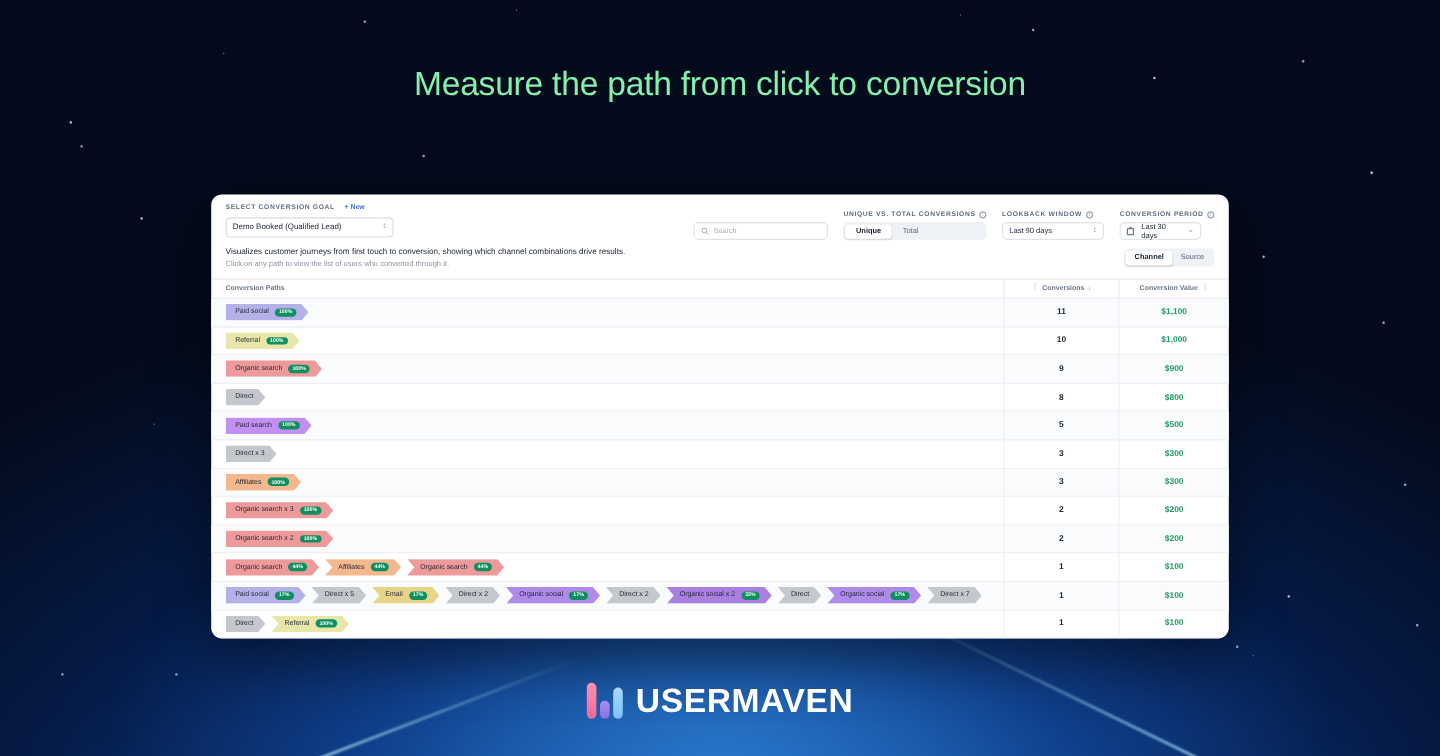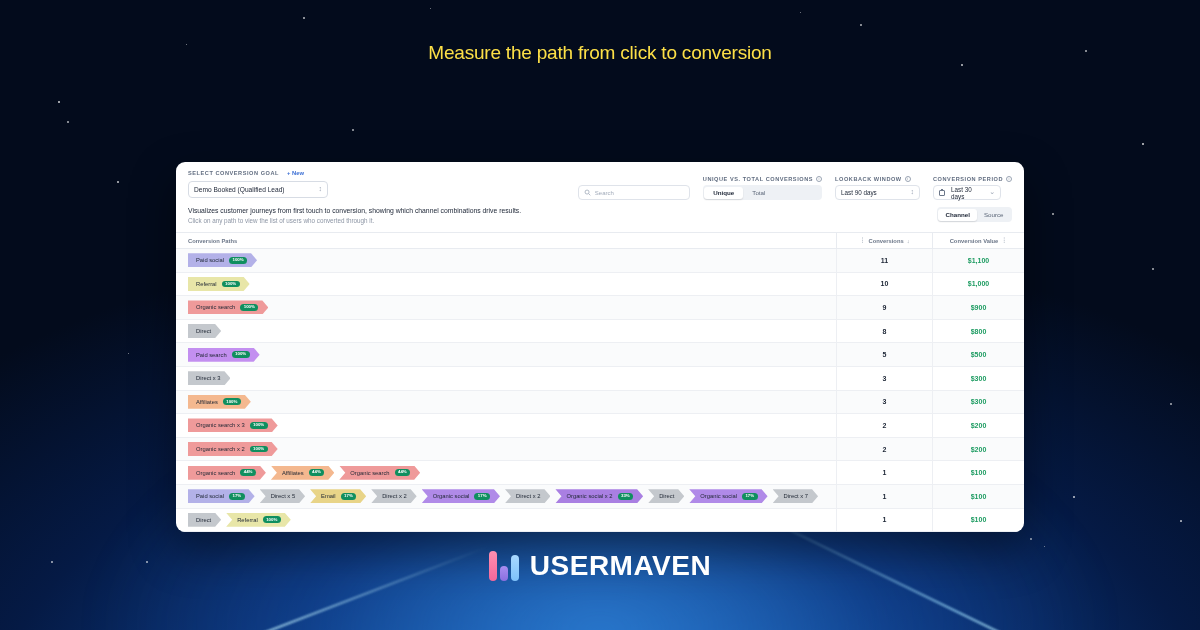--- a/index.html
+++ b/index.html
@@ -38,22 +38,22 @@
   
   .headline {
     position: absolute; top: 36px; left: 0; width: 1200px;
     text-align: center; z-index: 5;
   }
   .headline h1 {
     font-size: 39px; font-weight: bold; color: #ffffff;
     letter-spacing: -0.4px; line-height: 1.15;
   }
   .headline h2 {
-    font-size: 19px; font-weight: normal; color: #fde047;
-    margin-top: 6px; letter-spacing: -0.2px;
+    font-size: 28px; font-weight: normal; color: #86efac;
+    margin-top: 18px; letter-spacing: -0.2px;
   }
 
   
   .app {
     position: absolute; left: 176px; top: 162px;
     width: 848px; height: 370px;
     background: #ffffff;
     border-radius: 9px;
     box-shadow: 0 18px 46px rgba(0,0,0,.45);
     overflow: hidden;
@@ -157,21 +157,21 @@
     clip-path: polygon(0 0, calc(100% - 6px) 0, 100% 50%, calc(100% - 6px) 100%, 0 100%, 6px 50%);
   }
   .chip-label { font-size: 5.8px; color: #1e2633; white-space: nowrap; }
   .chip-badge {
     margin-left: 5px; background: #0f8f5f; color: #fff; font-size: 4.4px; font-weight: bold;
     border-radius: 7px; padding: 1.2px 3.4px; line-height: 1; white-space: nowrap;
   }
 
   
   .logo {
-    position: absolute; left: 0; bottom: 48px; width: 1200px;
+    position: absolute; left: 0; bottom: 30px; width: 1200px;
     display: flex; align-items: center; justify-content: center; gap: 11px; z-index: 6;
   }
   .bars { display: flex; align-items: flex-end; gap: 3px; height: 30px; }
   .bar { width: 8px; border-radius: 4px; }
   .bar.b1 { height: 30px; background: linear-gradient(180deg,#ff8fb0,#f4679a); }
   .bar.b2 { height: 15px; background: linear-gradient(180deg,#a98ef0,#8a6fe0); }
   .bar.b3 { height: 26px; background: linear-gradient(180deg,#a8d8ff,#7ec2fb); }
   .logo-word { font-size: 28px; font-weight: bold; color: #fff; letter-spacing: .5px; }
 </style>
 </head>

